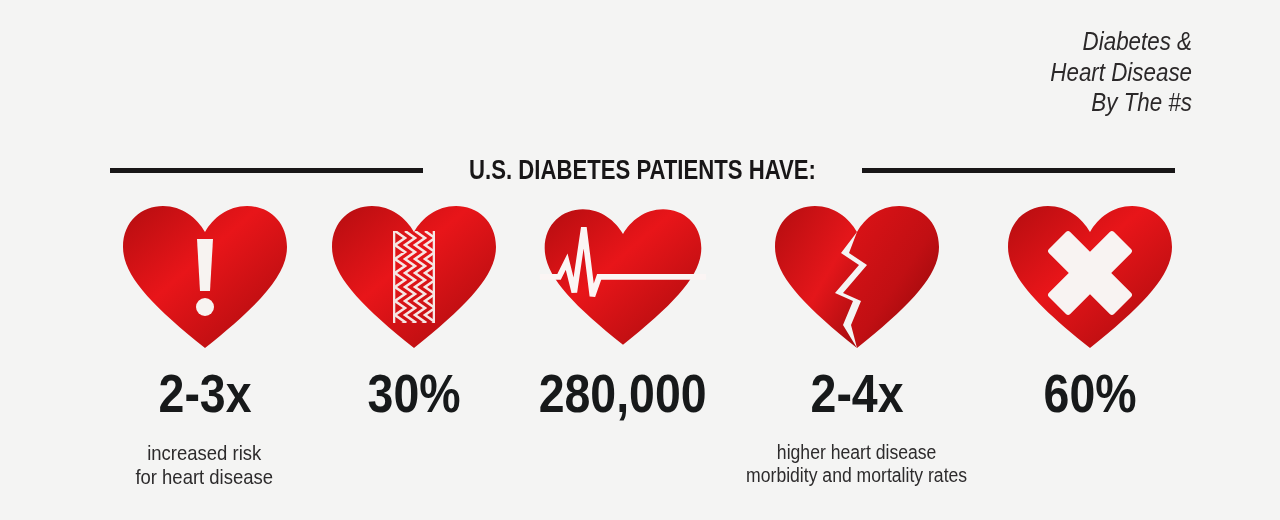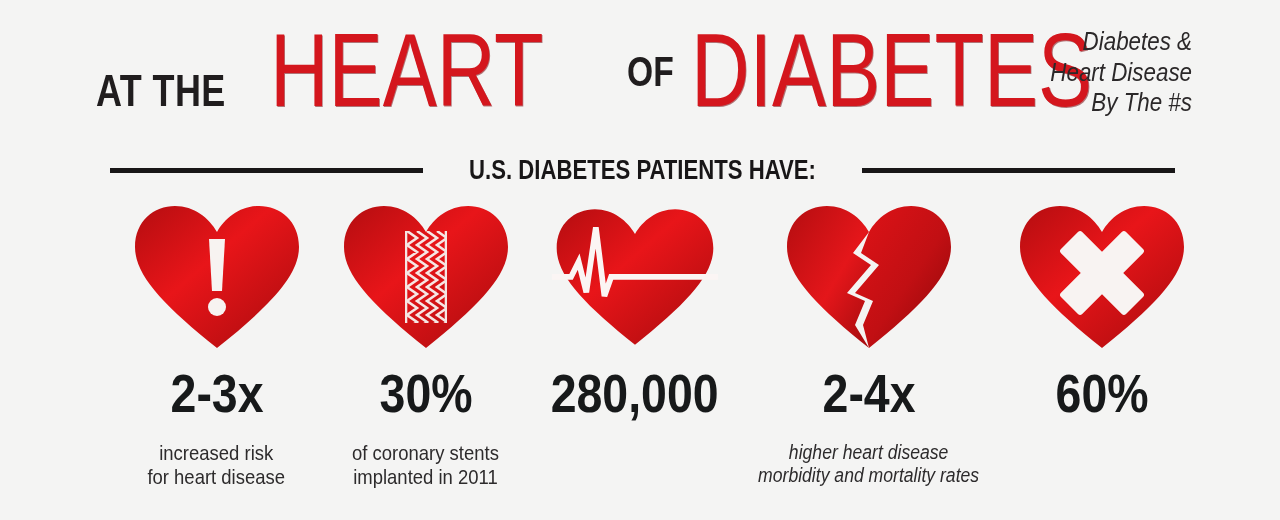--- a/index.html
+++ b/index.html
@@ -120,21 +120,21 @@
     letter-spacing: 0px;
     color: #181617;
     white-space: nowrap;
     transform: scaleX(0.82);
     flex: 0 0 auto;
   }
 
   
   .stats {
     position: absolute;
-    left: 112px;
+    left: 100px;
     top: 200px;
     width: 1095px;
     height: 310px;
     display: flex;
     justify-content: space-between;
     align-items: flex-start;
   }
 
   .stat {
     width: 212px;
@@ -170,38 +170,29 @@
     font-weight: 400;
     font-size: 21px;
     line-height: 1.16;
     color: #2d2b2c;
     margin-top: 21px;
     white-space: nowrap;
   }
   .stat-caption div { transform: scaleX(0.88); }
 
   .stat.wide { width: 262px; }
-  .stat.wide .stat-caption { font-size: 20px; font-style: italic; }
+  .stat.wide .stat-caption { font-size: 20px; }
 </style>
 </head>
 <body>
 
 <div class="infographic">
 
   <div class="header">
 
-    <div class="title-row">
-      <span class="title-small">AT THE</span>
-      <span class="gap-s"></span>
-      <span class="title-big">HEART</span>
-      <span class="gap-xs"></span>
-      <span class="title-of">OF</span>
-      <span class="gap-xs"></span>
-      <span class="title-big">DIABETES</span>
-    </div>
 
     <div class="subtitle">
       <div>Diabetes &amp;</div>
       <div>Heart Disease</div>
       <div>By The #s</div>
     </div>
   </div>
 
   <div class="divider">
     <div class="rule"></div>
@@ -253,24 +244,20 @@
             <path d="M65 30 l10 7 l-10 7 l10 7 l-10 7 l10 7 l-10 7 l10 7 l-10 7 l10 7 l-10 7 l10 7 l-10 7 l10 7 l-10 7 l10 7"></path>
             <path d="M75 30 l10 7 l-10 7 l10 7 l-10 7 l10 7 l-10 7 l10 7 l-10 7 l10 7 l-10 7 l10 7 l-10 7 l10 7 l-10 7 l10 7"></path>
             <path d="M85 30 l10 7 l-10 7 l10 7 l-10 7 l10 7 l-10 7 l10 7 l-10 7 l10 7 l-10 7 l10 7 l-10 7 l10 7 l-10 7 l10 7"></path>
             <path d="M95 30 l10 7 l-10 7 l10 7 l-10 7 l10 7 l-10 7 l10 7 l-10 7 l10 7 l-10 7 l10 7 l-10 7 l10 7 l-10 7 l10 7"></path>
             <line x1="64" y1="30" x2="64" y2="122"></line>
             <line x1="104" y1="30" x2="104" y2="122"></line>
           </g>
         </svg>
       </div>
       <div class="stat-number">30%</div>
-      <div class="stat-caption">
-        <div>of coronary stents</div>
-        <div>implanted in 2011</div>
-      </div>
     </div>
 
     <div class="stat">
       <div class="heart-wrap">
         <svg width="178" height="150" viewBox="0 0 178 150">
           <defs>
             <linearGradient id="hg3" x1="0" y1="0" x2="1" y2="1">
               <stop offset="0%" stop-color="#b40d10"></stop>
               <stop offset="42%" stop-color="#e81519"></stop>
               <stop offset="78%" stop-color="#c00f12"></stop>

